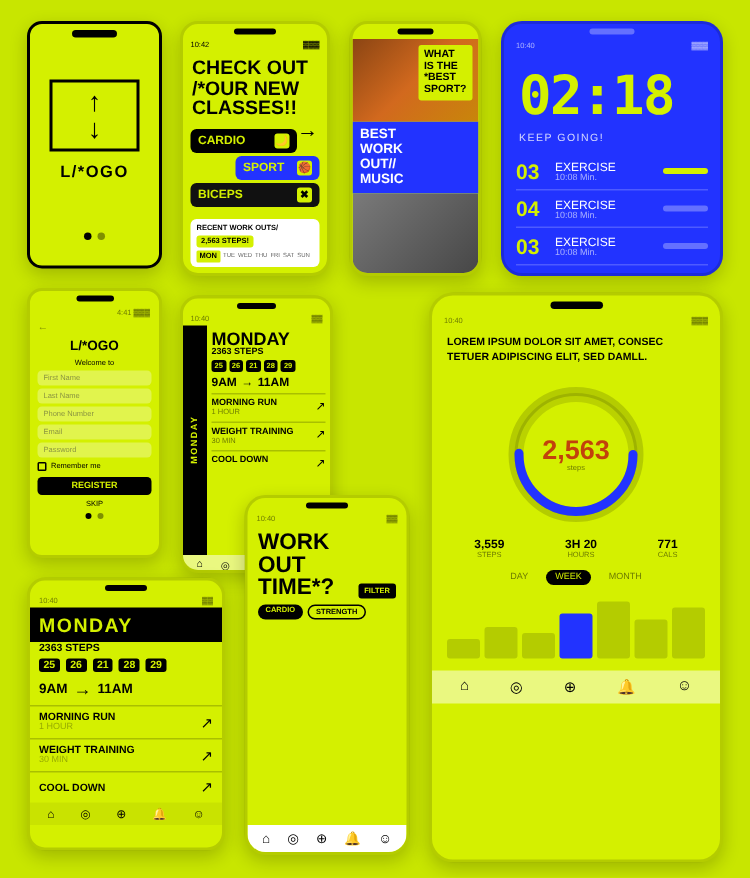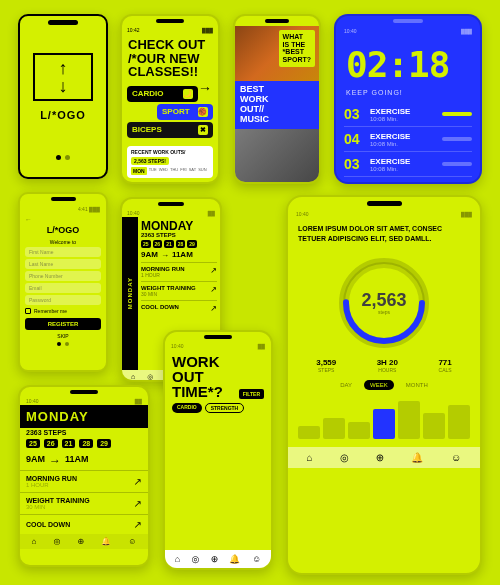--- a/index.html
+++ b/index.html
@@ -141,21 +141,21 @@
       font-family: monospace;
     }
     .phone5 .keep-going { font-size: 7px; color: #fff; padding: 0 10px; opacity: 0.8; text-transform: uppercase; letter-spacing: 1px; }
     .phone5 .exercise-list { padding: 6px 8px; }
     .phone5 .ex-item {
       display: flex; align-items: center; justify-content: space-between;
       border-bottom: 1px solid rgba(255,255,255,0.2); padding: 4px 0;
     }
     .phone5 .ex-num { color: #d4f000; font-size: 14px; font-weight: 900; width: 20px; }
     .phone5 .ex-info { flex: 1; margin-left: 6px; }
-    .phone5 .ex-label { font-size: 8px; font-weight: 700; color: #fff; text-transform: uppercase; }
+    .phone5 .ex-label { font-size: 8px; font-weight: 400; color: #fff; text-transform: uppercase; }
     .phone5 .ex-time { font-size: 6px; color: rgba(255,255,255,0.6); }
     .phone5 .ex-bar { width: 30px; height: 4px; background: #d4f000; border-radius: 2px; }
     .phone5 .ex-bar.dim { background: rgba(255,255,255,0.3); }
 
     
     .phone6 {
       left: 18px; top: 385px;
       width: 132px; height: 182px;
       background: #d4f000;
       border-radius: 12px;
@@ -236,21 +236,21 @@
     }
     .phone8 .circle-wrap { position: relative; width: 90px; height: 90px; }
     .phone8 .circle-bg {
       width: 90px; height: 90px; border-radius: 50%;
       border: 6px solid rgba(0,0,0,0.15); position: absolute; top: 0; left: 0;
     }
     .phone8 .circle-inner {
       position: absolute; top: 50%; left: 50%; transform: translate(-50%, -50%);
       text-align: center;
     }
-    .phone8 .circle-num { font-size: 18px; font-weight: 900; color: #404040; line-height: 1; }
+    .phone8 .circle-num { font-size: 18px; font-weight: 900; color: #c2410c; line-height: 1; }
     .phone8 .circle-label { font-size: 5px; color: #000; opacity: 0.5; }
     .phone8 .stats-row {
       display: flex; justify-content: space-around; padding: 4px 8px;
     }
     .phone8 .stat-item { text-align: center; }
     .phone8 .stat-value { font-size: 8px; font-weight: 900; color: #000; }
     .phone8 .stat-label { font-size: 5px; color: #000; opacity: 0.5; text-transform: uppercase; }
     .phone8 .tab-row {
       display: flex; justify-content: center; gap: 6px; padding: 3px 0;
     }

